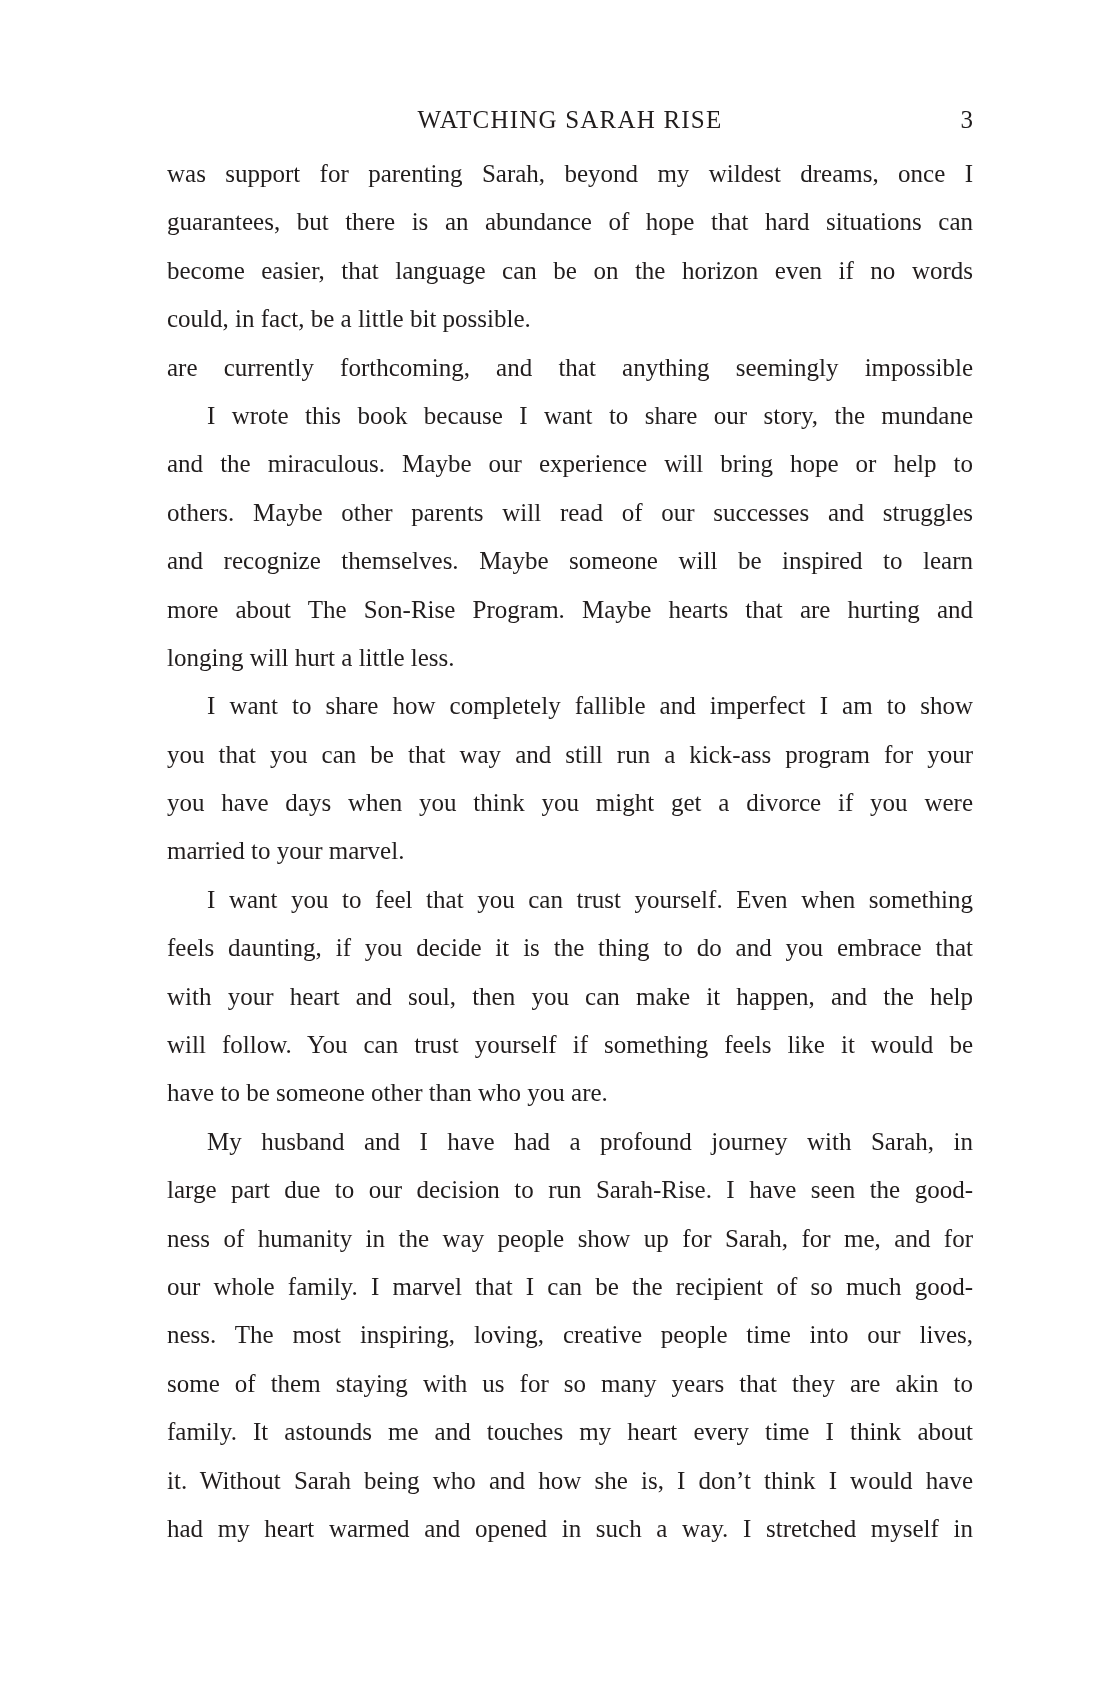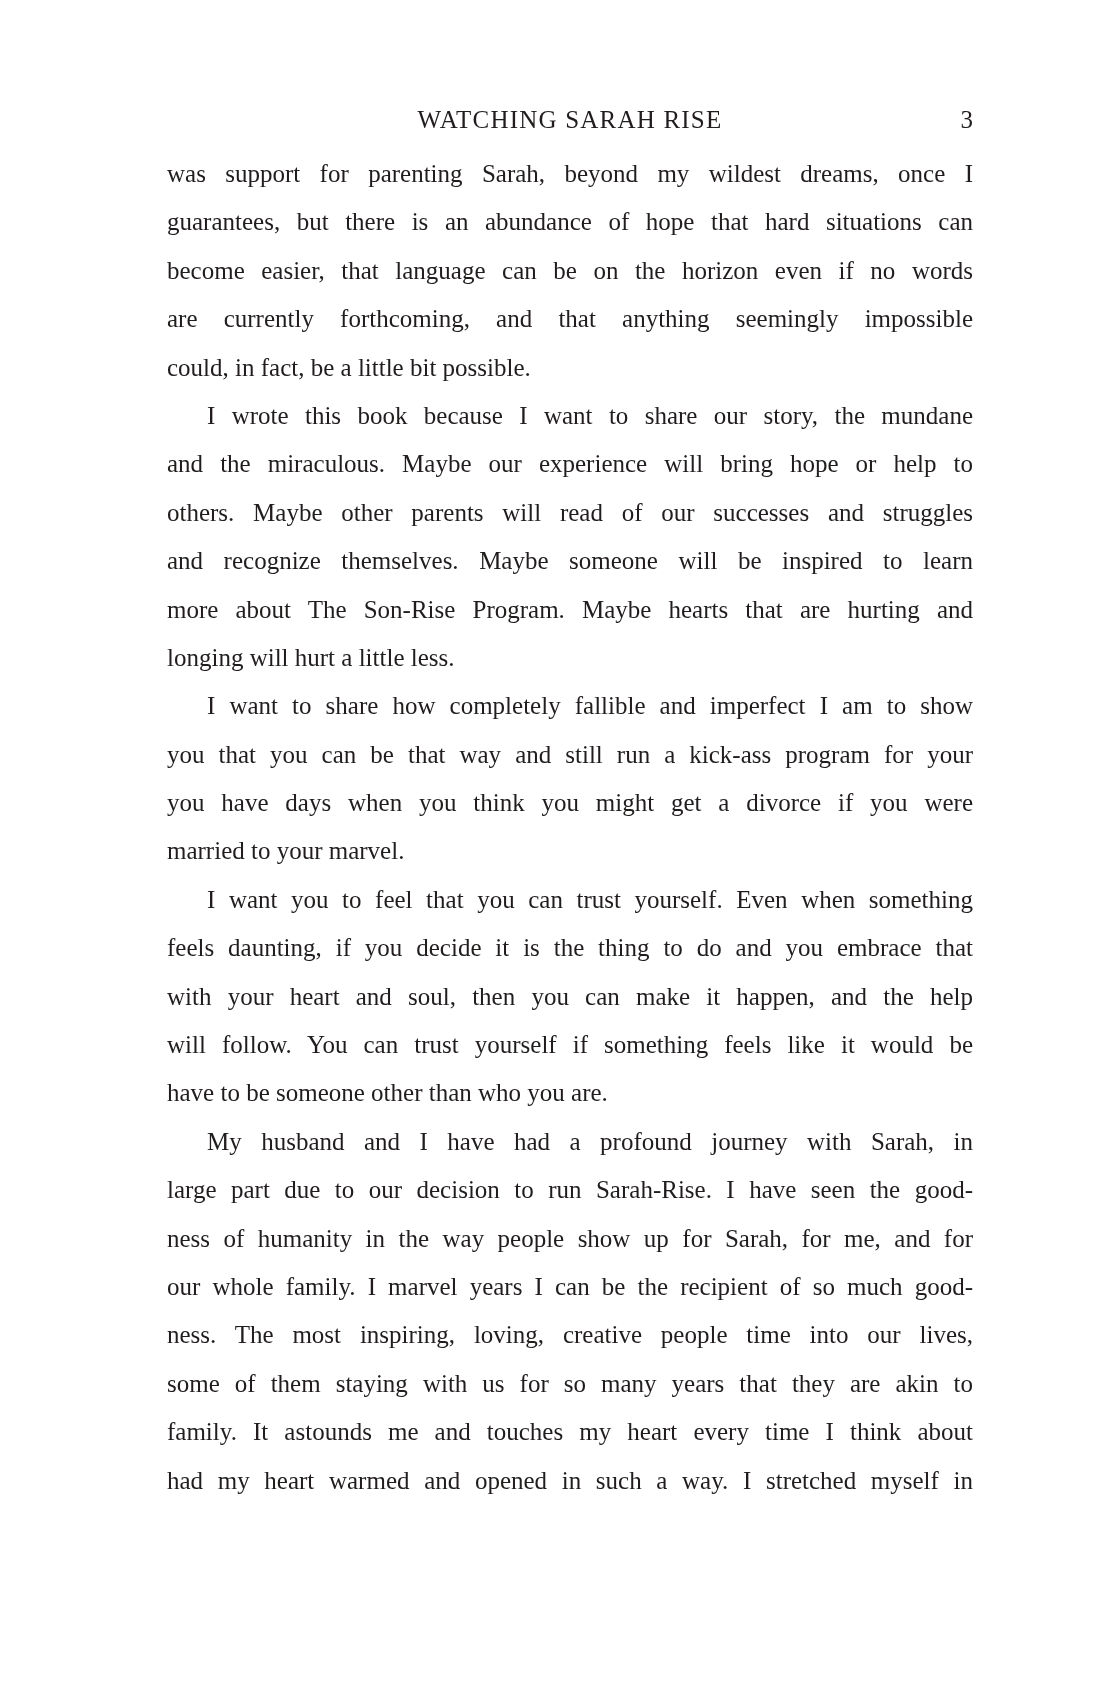--- a/index.html
+++ b/index.html
@@ -62,40 +62,41 @@
 
   <div class="running-head">
     <span class="head-title">WATCHING SARAH RISE</span>
     <span class="page-num">3</span>
   </div>
 
   <div class="text-block">
     <div class="line">was support for parenting Sarah, beyond my wildest dreams, once I</div>
     <div class="line">guarantees, but there is an abundance of hope that hard situations can</div>
     <div class="line">become easier, that language can be on the horizon even if no words</div>
+    <div class="line end">could, in fact, be a little bit possible.</div>
     <div class="line">are currently forthcoming, and that anything seemingly impossible</div>
-    <div class="line end">could, in fact, be a little bit possible.</div>
     <div class="line indent">I wrote this book because I want to share our story, the mundane</div>
     <div class="line">and the miraculous. Maybe our experience will bring hope or help to</div>
     <div class="line">others. Maybe other parents will read of our successes and struggles</div>
     <div class="line">and recognize themselves. Maybe someone will be inspired to learn</div>
     <div class="line">more about The Son-Rise Program. Maybe hearts that are hurting and</div>
     <div class="line end">longing will hurt a little less.</div>
     <div class="line indent">I want to share how completely fallible and imperfect I am to show</div>
     <div class="line">you that you can be that way and still run a kick-ass program for your</div>
     <div class="line">you have days when you think you might get a divorce if you were</div>
     <div class="line end">married to your marvel.</div>
     <div class="line indent">I want you to feel that you can trust yourself. Even when something</div>
     <div class="line">feels daunting, if you decide it is the thing to do and you embrace that</div>
     <div class="line">with your heart and soul, then you can make it happen, and the help</div>
     <div class="line">will follow. You can trust yourself if something feels like it would be</div>
     <div class="line end">have to be someone other than who you are.</div>
     <div class="line indent">My husband and I have had a profound journey with Sarah, in</div>
     <div class="line">large part due to our decision to run Sarah-Rise. I have seen the good-</div>
     <div class="line">ness of humanity in the way people show up for Sarah, for me, and for</div>
-    <div class="line">our whole family. I marvel years I can be the recipient of so much good-</div>
+    <div class="line">our whole family. I marvel that I can be the recipient of so much good-</div>
     <div class="line">ness. The most inspiring, loving, creative people time into our lives,</div>
     <div class="line">some of them staying with us for so many years that they are akin to</div>
     <div class="line">family. It astounds me and touches my heart every time I think about</div>
+    <div class="line">it. Without Sarah being who and how she is, I don’t think I would have</div>
     <div class="line">had my heart warmed and opened in such a way. I stretched myself in</div>
   </div>
 
 </div>
 
 </body></html>

